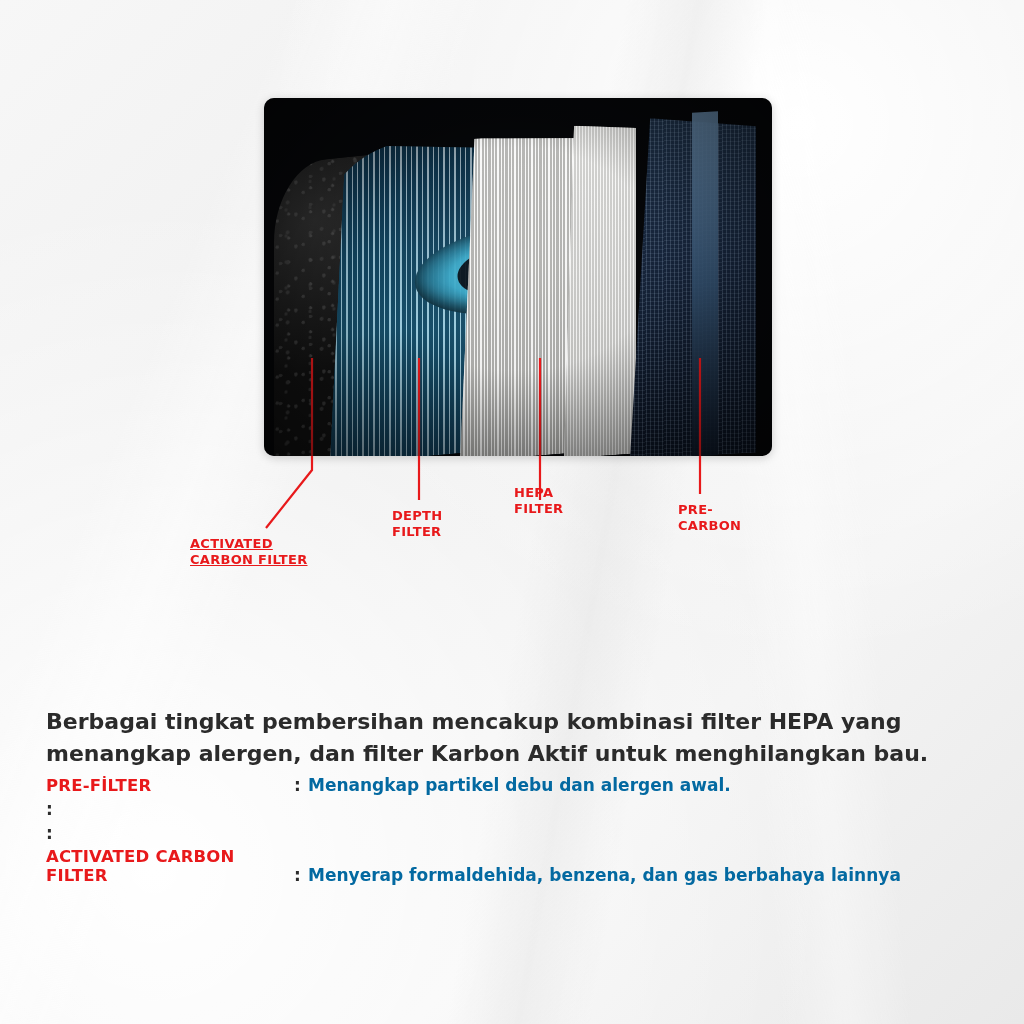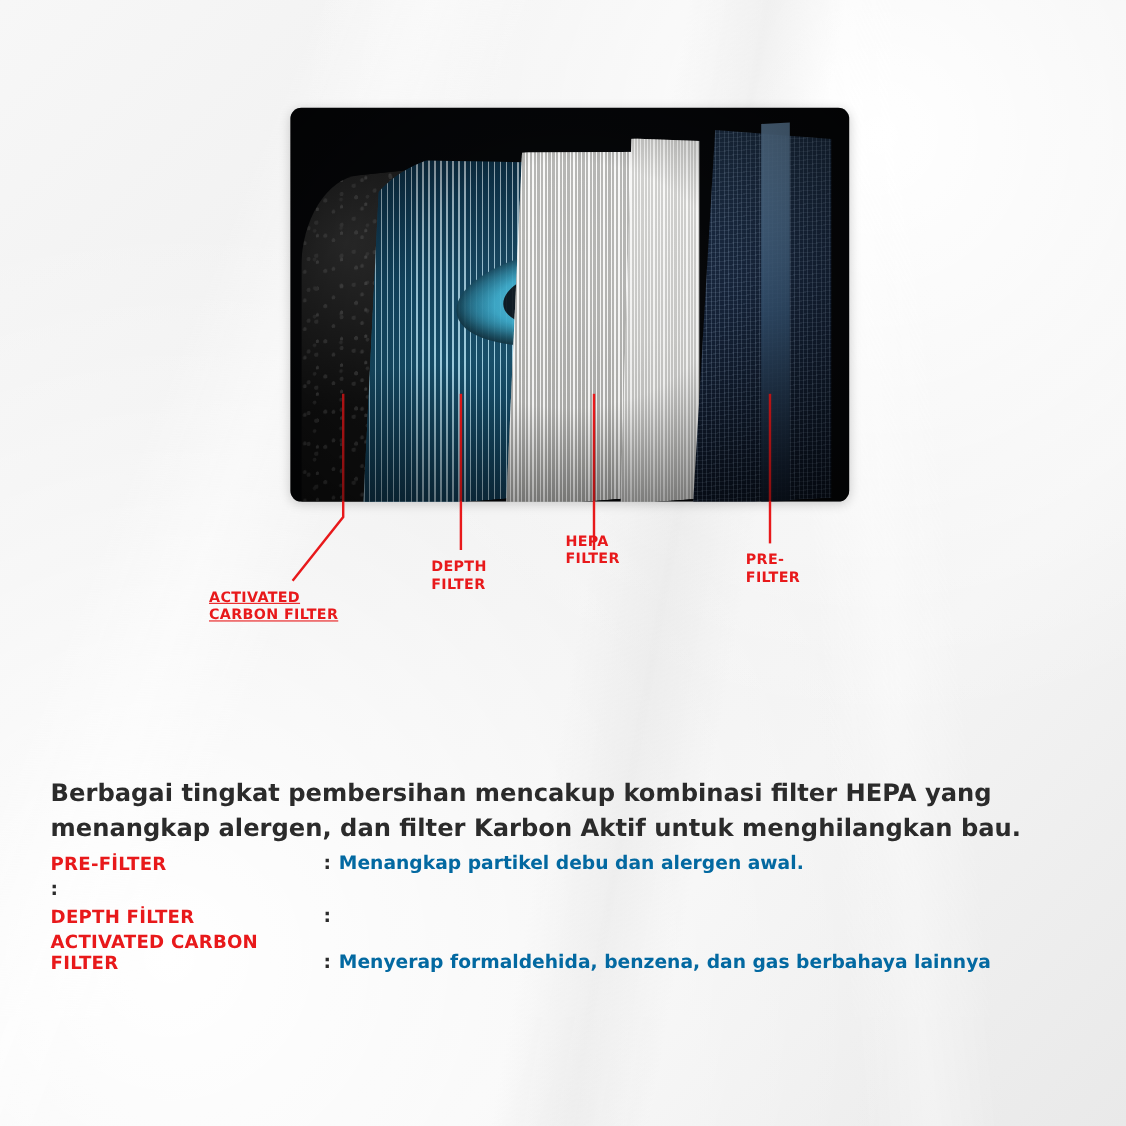--- a/index.html
+++ b/index.html
@@ -284,36 +284,35 @@
     <line x1="700" y1="358" x2="700" y2="494" stroke="#e8191b" stroke-width="2.2"></line>
   </svg>
 
   <div class="callout-label c-carbon">ACTIVATED
 CARBON FILTER</div>
   <div class="callout-label c-depth">DEPTH
 FILTER</div>
   <div class="callout-label c-hepa">HEPA
 FILTER</div>
   <div class="callout-label c-pre">PRE-
-FILTER</div>
+CARBON</div>
 </div>
 
 <div class="intro">Berbagai tingkat pembersihan mencakup kombinasi filter HEPA yang menangkap alergen, dan filter Karbon Aktif untuk menghilangkan bau.</div>
 
 <div class="rows">
   <div class="row">
     <div class="term">PRE-FİLTER</div>
     <div class="sep">:</div>
     <div class="desc">Menangkap partikel debu dan alergen awal.</div>
   </div>
   <div class="row">
     <div class="sep">:</div>
   </div>
   <div class="row">
-    <div class="term">DEPTH FİLTER</div>
     <div class="sep">:</div>
   </div>
   <div class="row">
     <div class="term">ACTIVATED CARBON FILTER</div>
     <div class="sep">:</div>
     <div class="desc">Menyerap formaldehida, benzena, dan gas berbahaya lainnya</div>
   </div>
 </div>
 
 </body></html>

